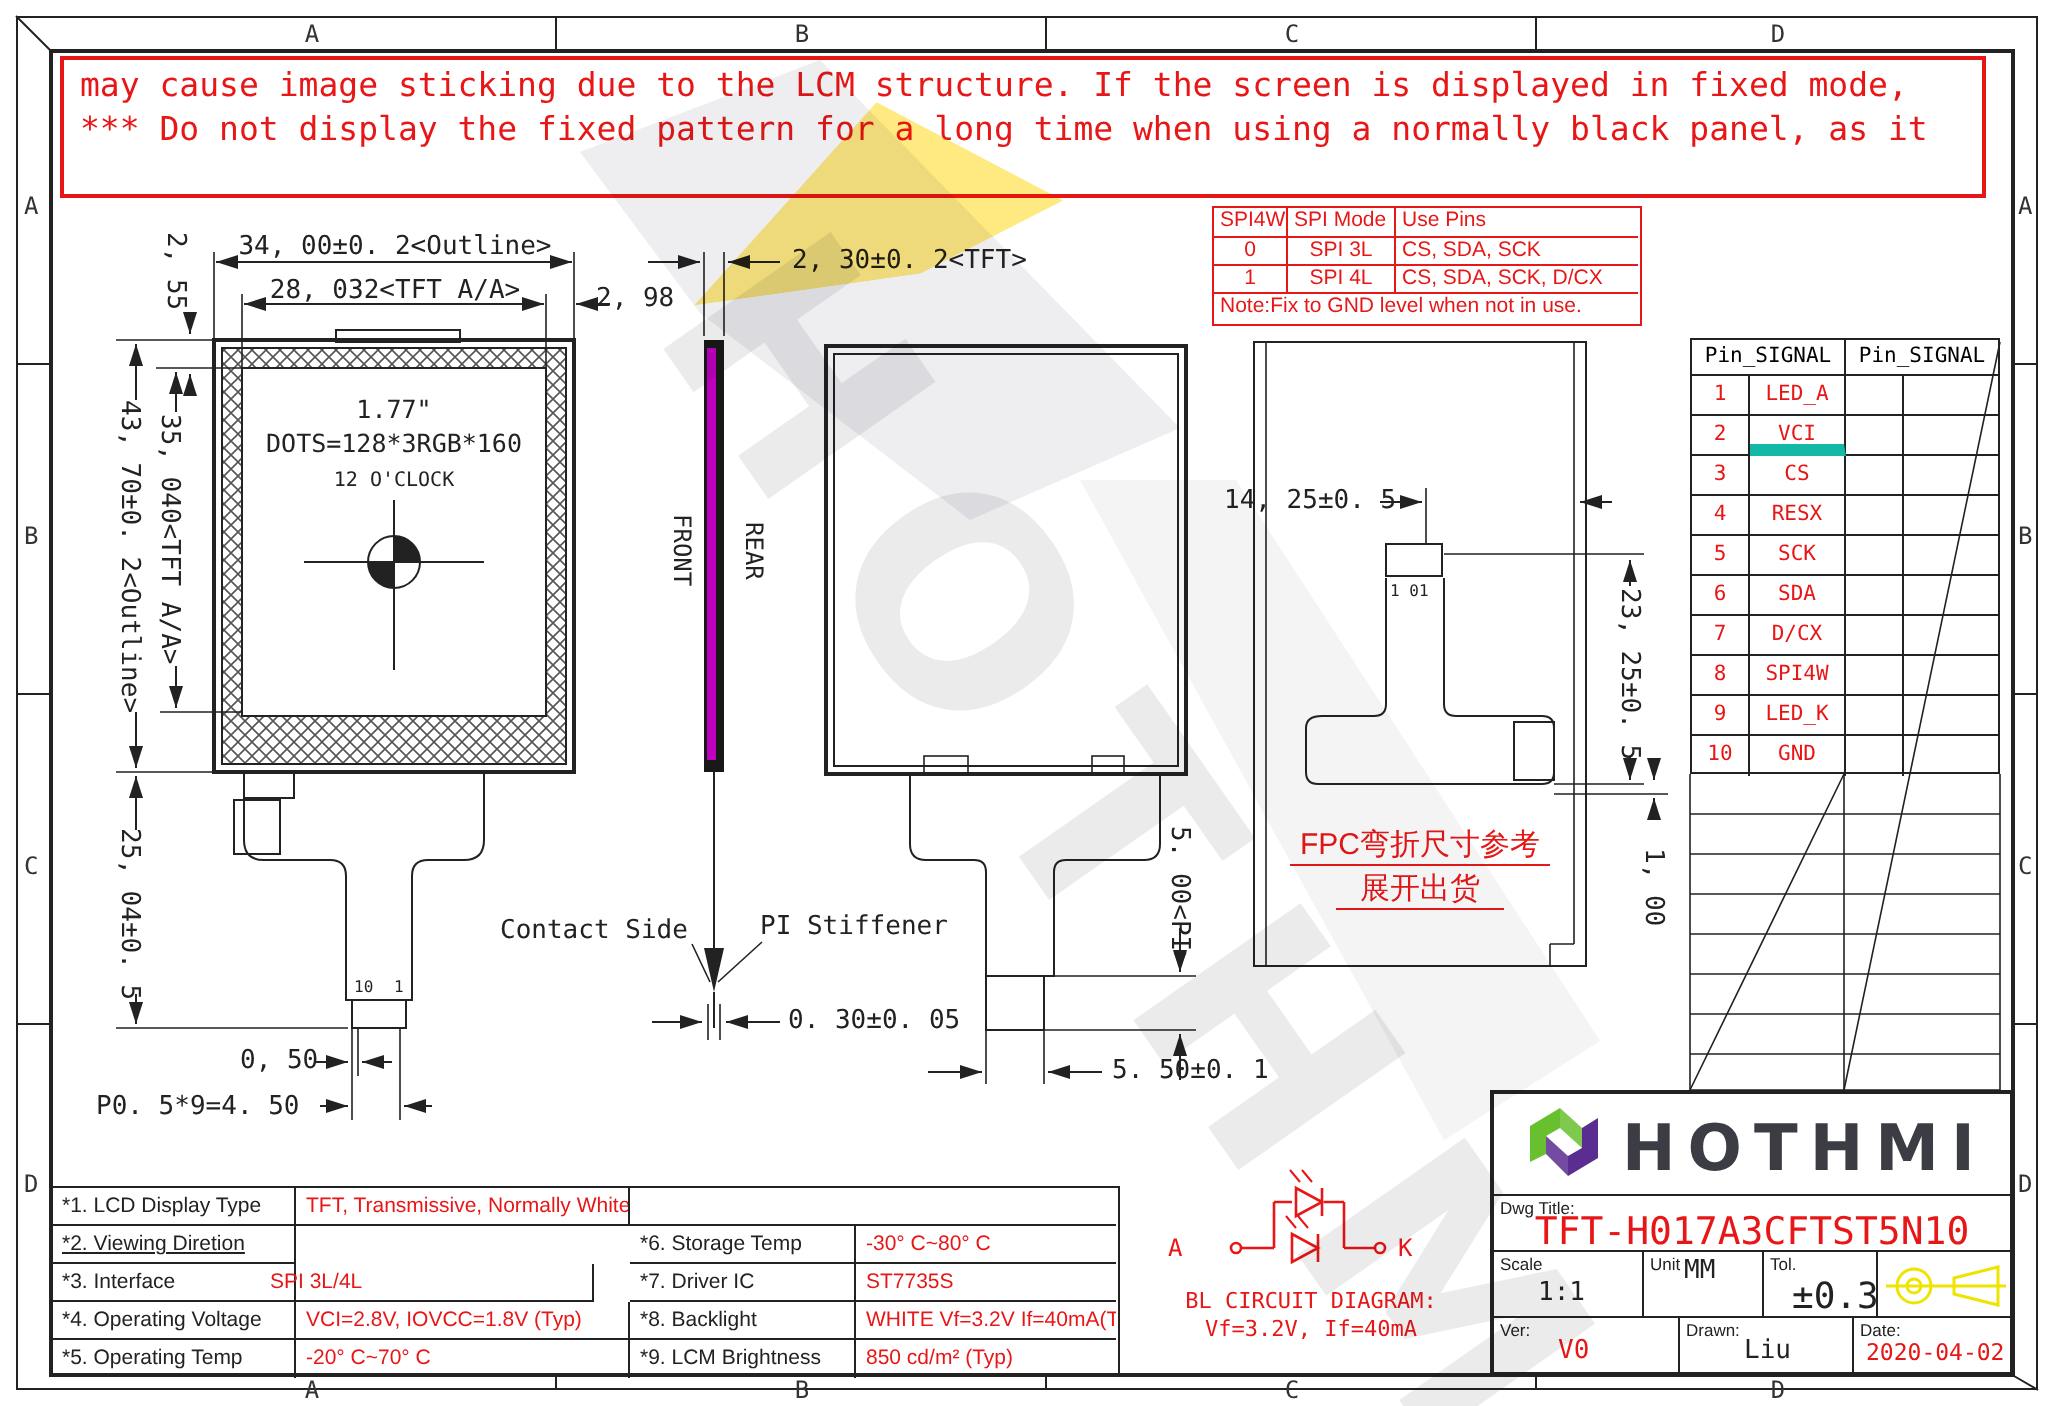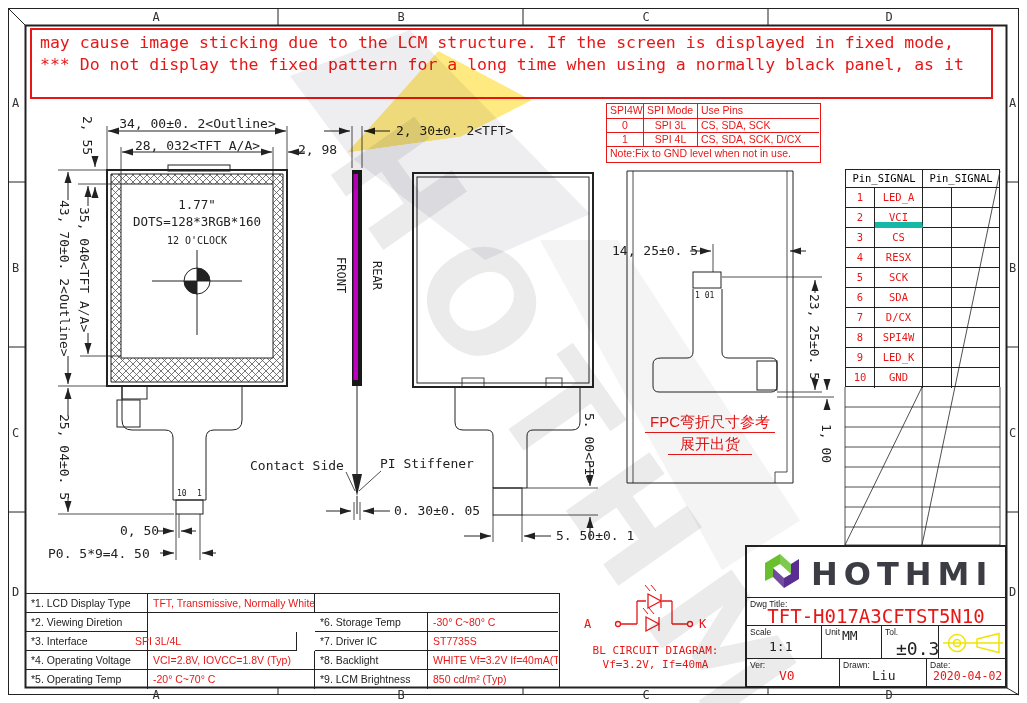--- a/index.html
+++ b/index.html
@@ -270,21 +270,21 @@
 
   <span class="t red" style="left:584px;top:617px;font-size:12px;">A</span>
   <span class="t red" style="left:699px;top:617px;font-size:12px;">K</span>
   <span class="t red ctr" style="left:588px;top:644px;width:135px;font-size:11px;">BL CIRCUIT DIAGRAM:</span>
   <span class="t red ctr" style="left:588px;top:658px;width:135px;font-size:11px;">Vf=3.2V, If=40mA</span>
 
   <div class="box" style="left:25px;top:593px;width:535px;height:95px;border:1.5px solid #222;">
     <div class="cell" style="left:0;top:0;width:122px;height:19px;border-right:1px solid #222;border-bottom:1px solid #222;">*1. LCD Display Type</div>
     <div class="cell red" style="left:122px;top:0;width:167px;height:19px;border-right:1px solid #222;border-bottom:1px solid #222;color:#e81717;">TFT, Transmissive, Normally White</div>
     <div class="cell" style="left:289px;top:0;width:243px;height:19px;border-bottom:1px solid #222;"></div>
-    <div class="cell" style="left:0;top:19px;width:122px;height:19px;border-right:1px solid #222;border-bottom:1px solid #222;">*2. Viewing Diretion</div>
+    <div class="cell" style="left:0;top:19px;width:122px;height:19px;border-right:1px solid #222;border-bottom:1px solid #222;text-decoration:underline;">*2. Viewing Diretion</div>
     <div class="cell" style="left:289px;top:19px;width:113px;height:19px;border-right:1px solid #222;border-bottom:1px solid #222;">*6. Storage Temp</div>
     <div class="cell" style="left:402px;top:19px;width:130px;height:19px;border-bottom:1px solid #222;color:#e81717;">-30° C~80° C</div>
     <div class="cell" style="left:0;top:38px;width:122px;height:19px;border-right:1px solid #222;border-bottom:1px solid #222;">*3. Interface</div>
     <div class="cell" style="left:104px;top:38px;width:167px;height:19px;border-right:1px solid #222;border-bottom:1px solid #222;color:#e81717;">SPI 3L/4L</div>
     <div class="cell" style="left:289px;top:38px;width:113px;height:19px;border-right:1px solid #222;border-bottom:1px solid #222;">*7. Driver IC</div>
     <div class="cell" style="left:402px;top:38px;width:130px;height:19px;border-bottom:1px solid #222;color:#e81717;">ST7735S</div>
     <div class="cell" style="left:0;top:57px;width:122px;height:19px;border-right:1px solid #222;border-bottom:1px solid #222;">*4. Operating Voltage</div>
     <div class="cell" style="left:122px;top:57px;width:167px;height:19px;border-right:1px solid #222;border-bottom:1px solid #222;color:#e81717;">VCI=2.8V, IOVCC=1.8V (Typ)</div>
     <div class="cell" style="left:289px;top:57px;width:113px;height:19px;border-right:1px solid #222;border-bottom:1px solid #222;">*8. Backlight</div>
     <div class="cell" style="left:402px;top:57px;width:130px;height:19px;border-bottom:1px solid #222;color:#e81717;">WHITE Vf=3.2V If=40mA(Typ)</div>

